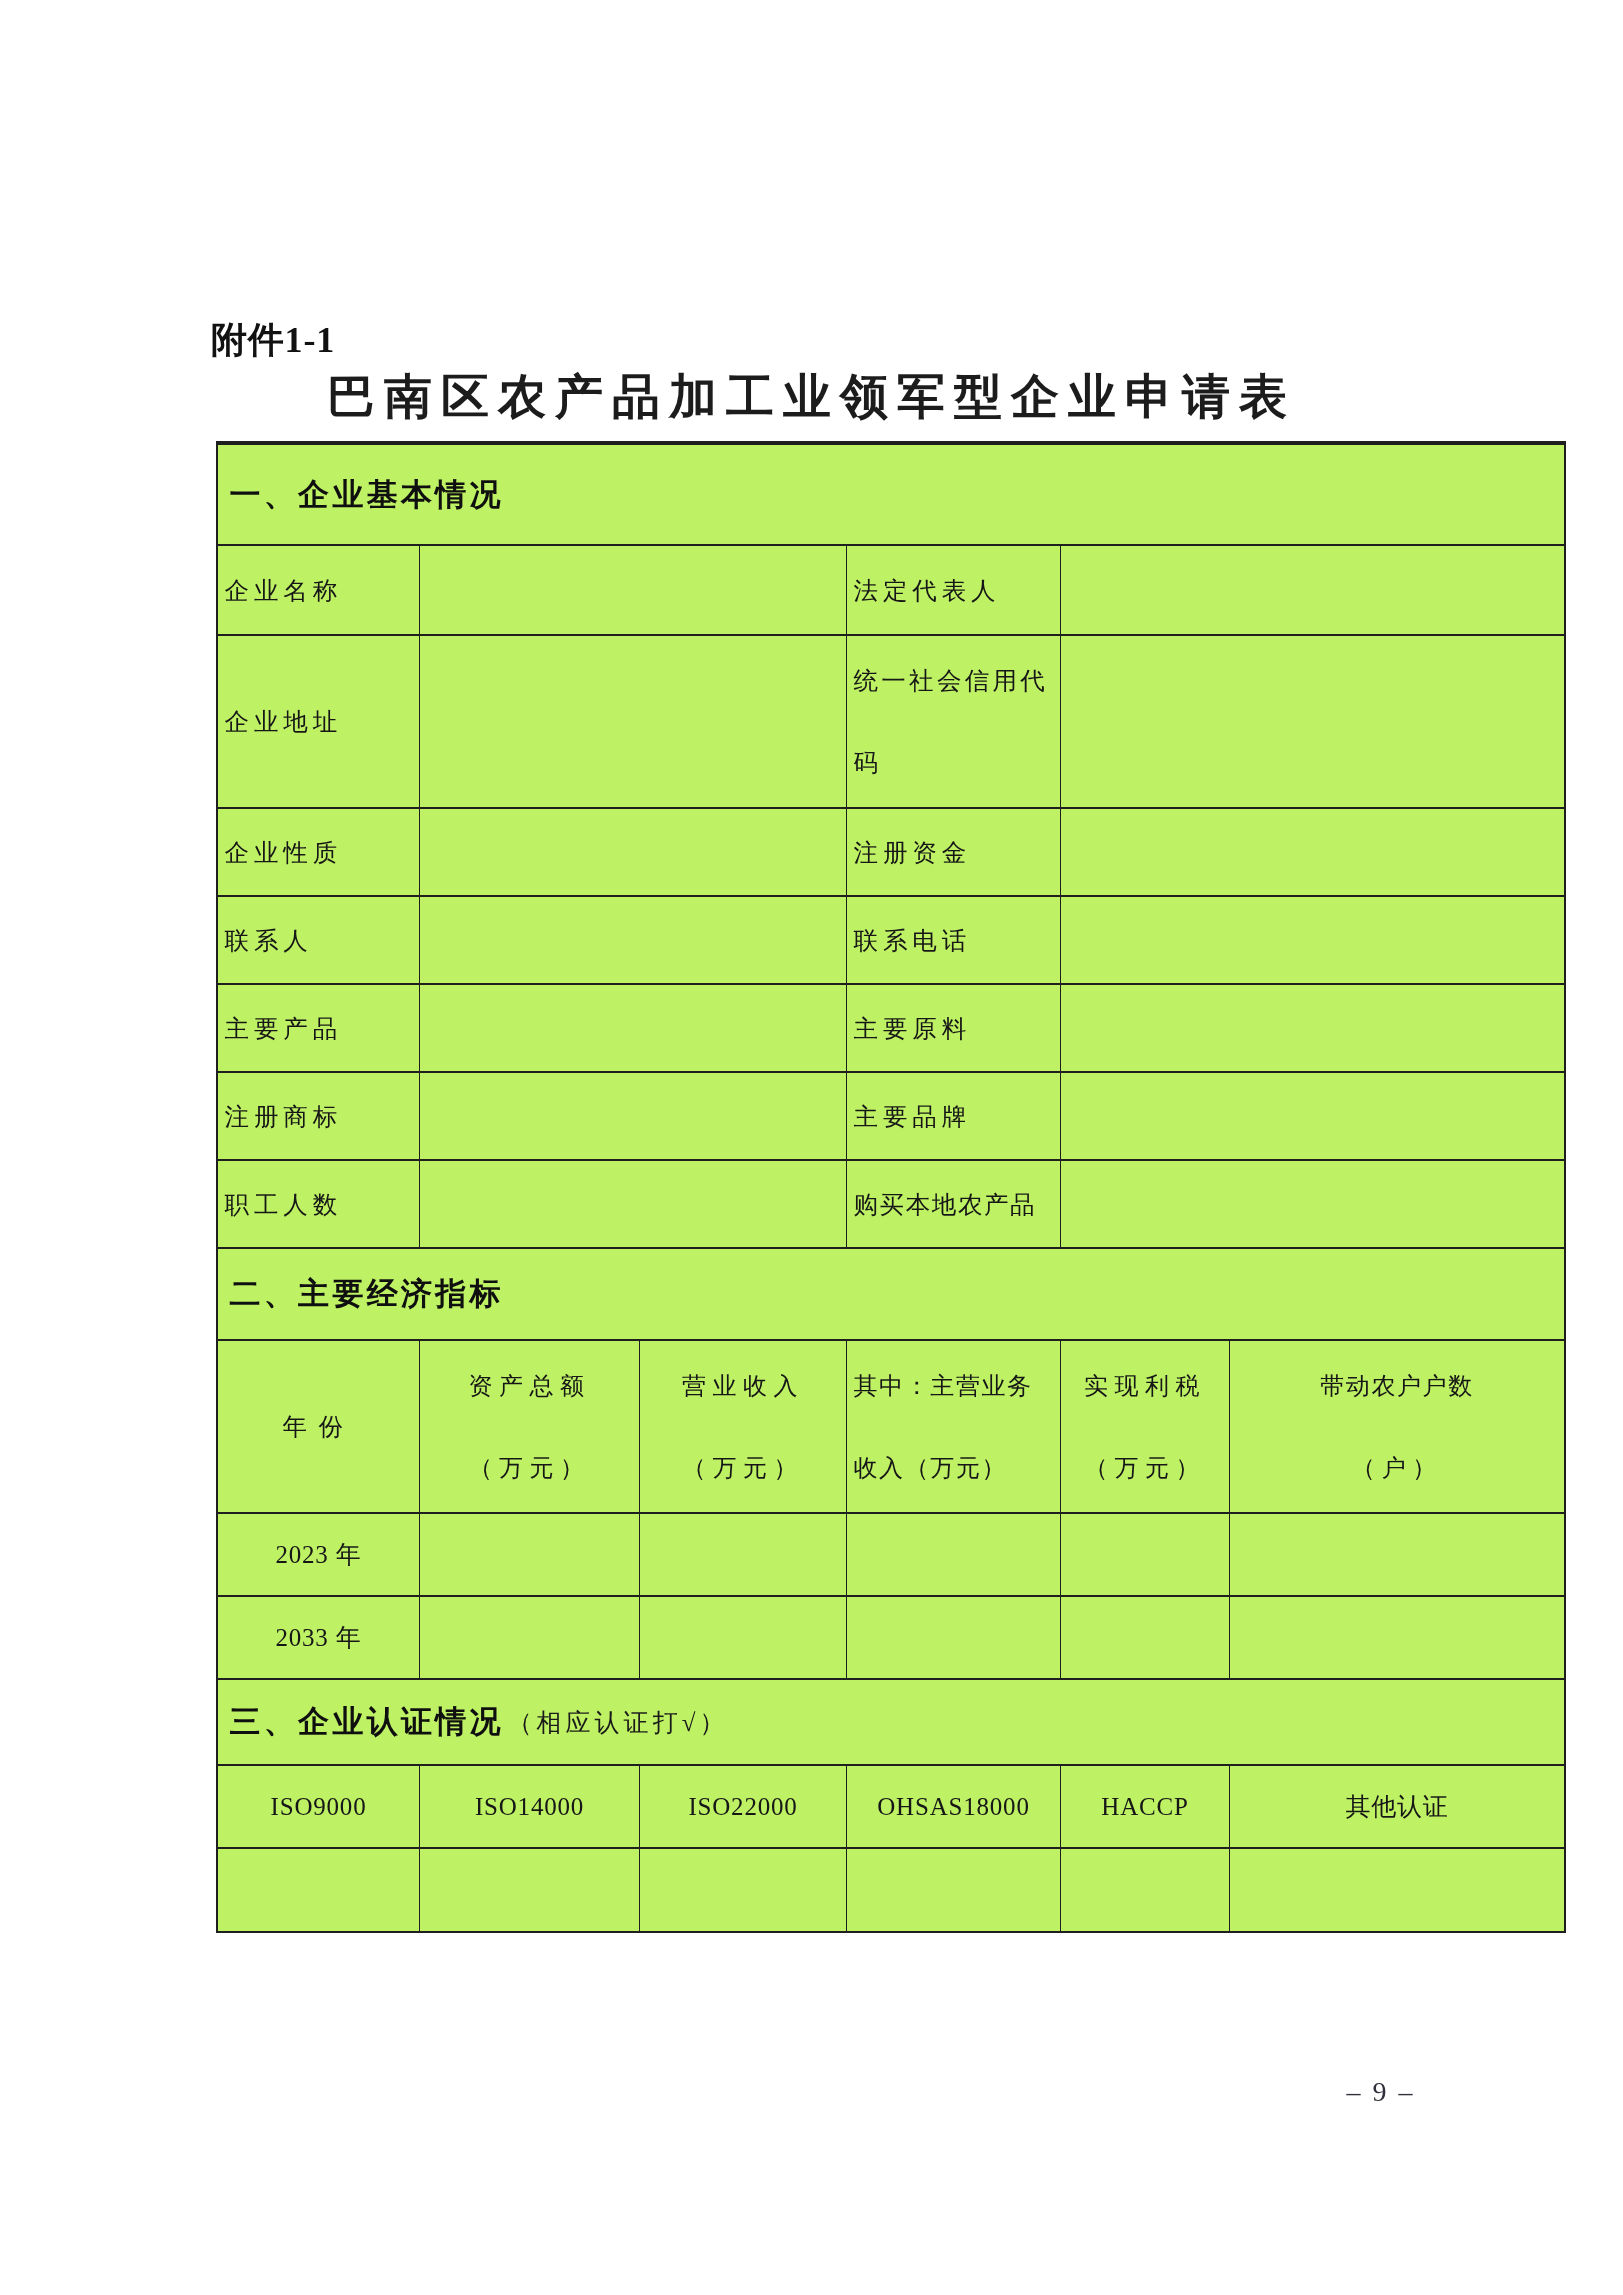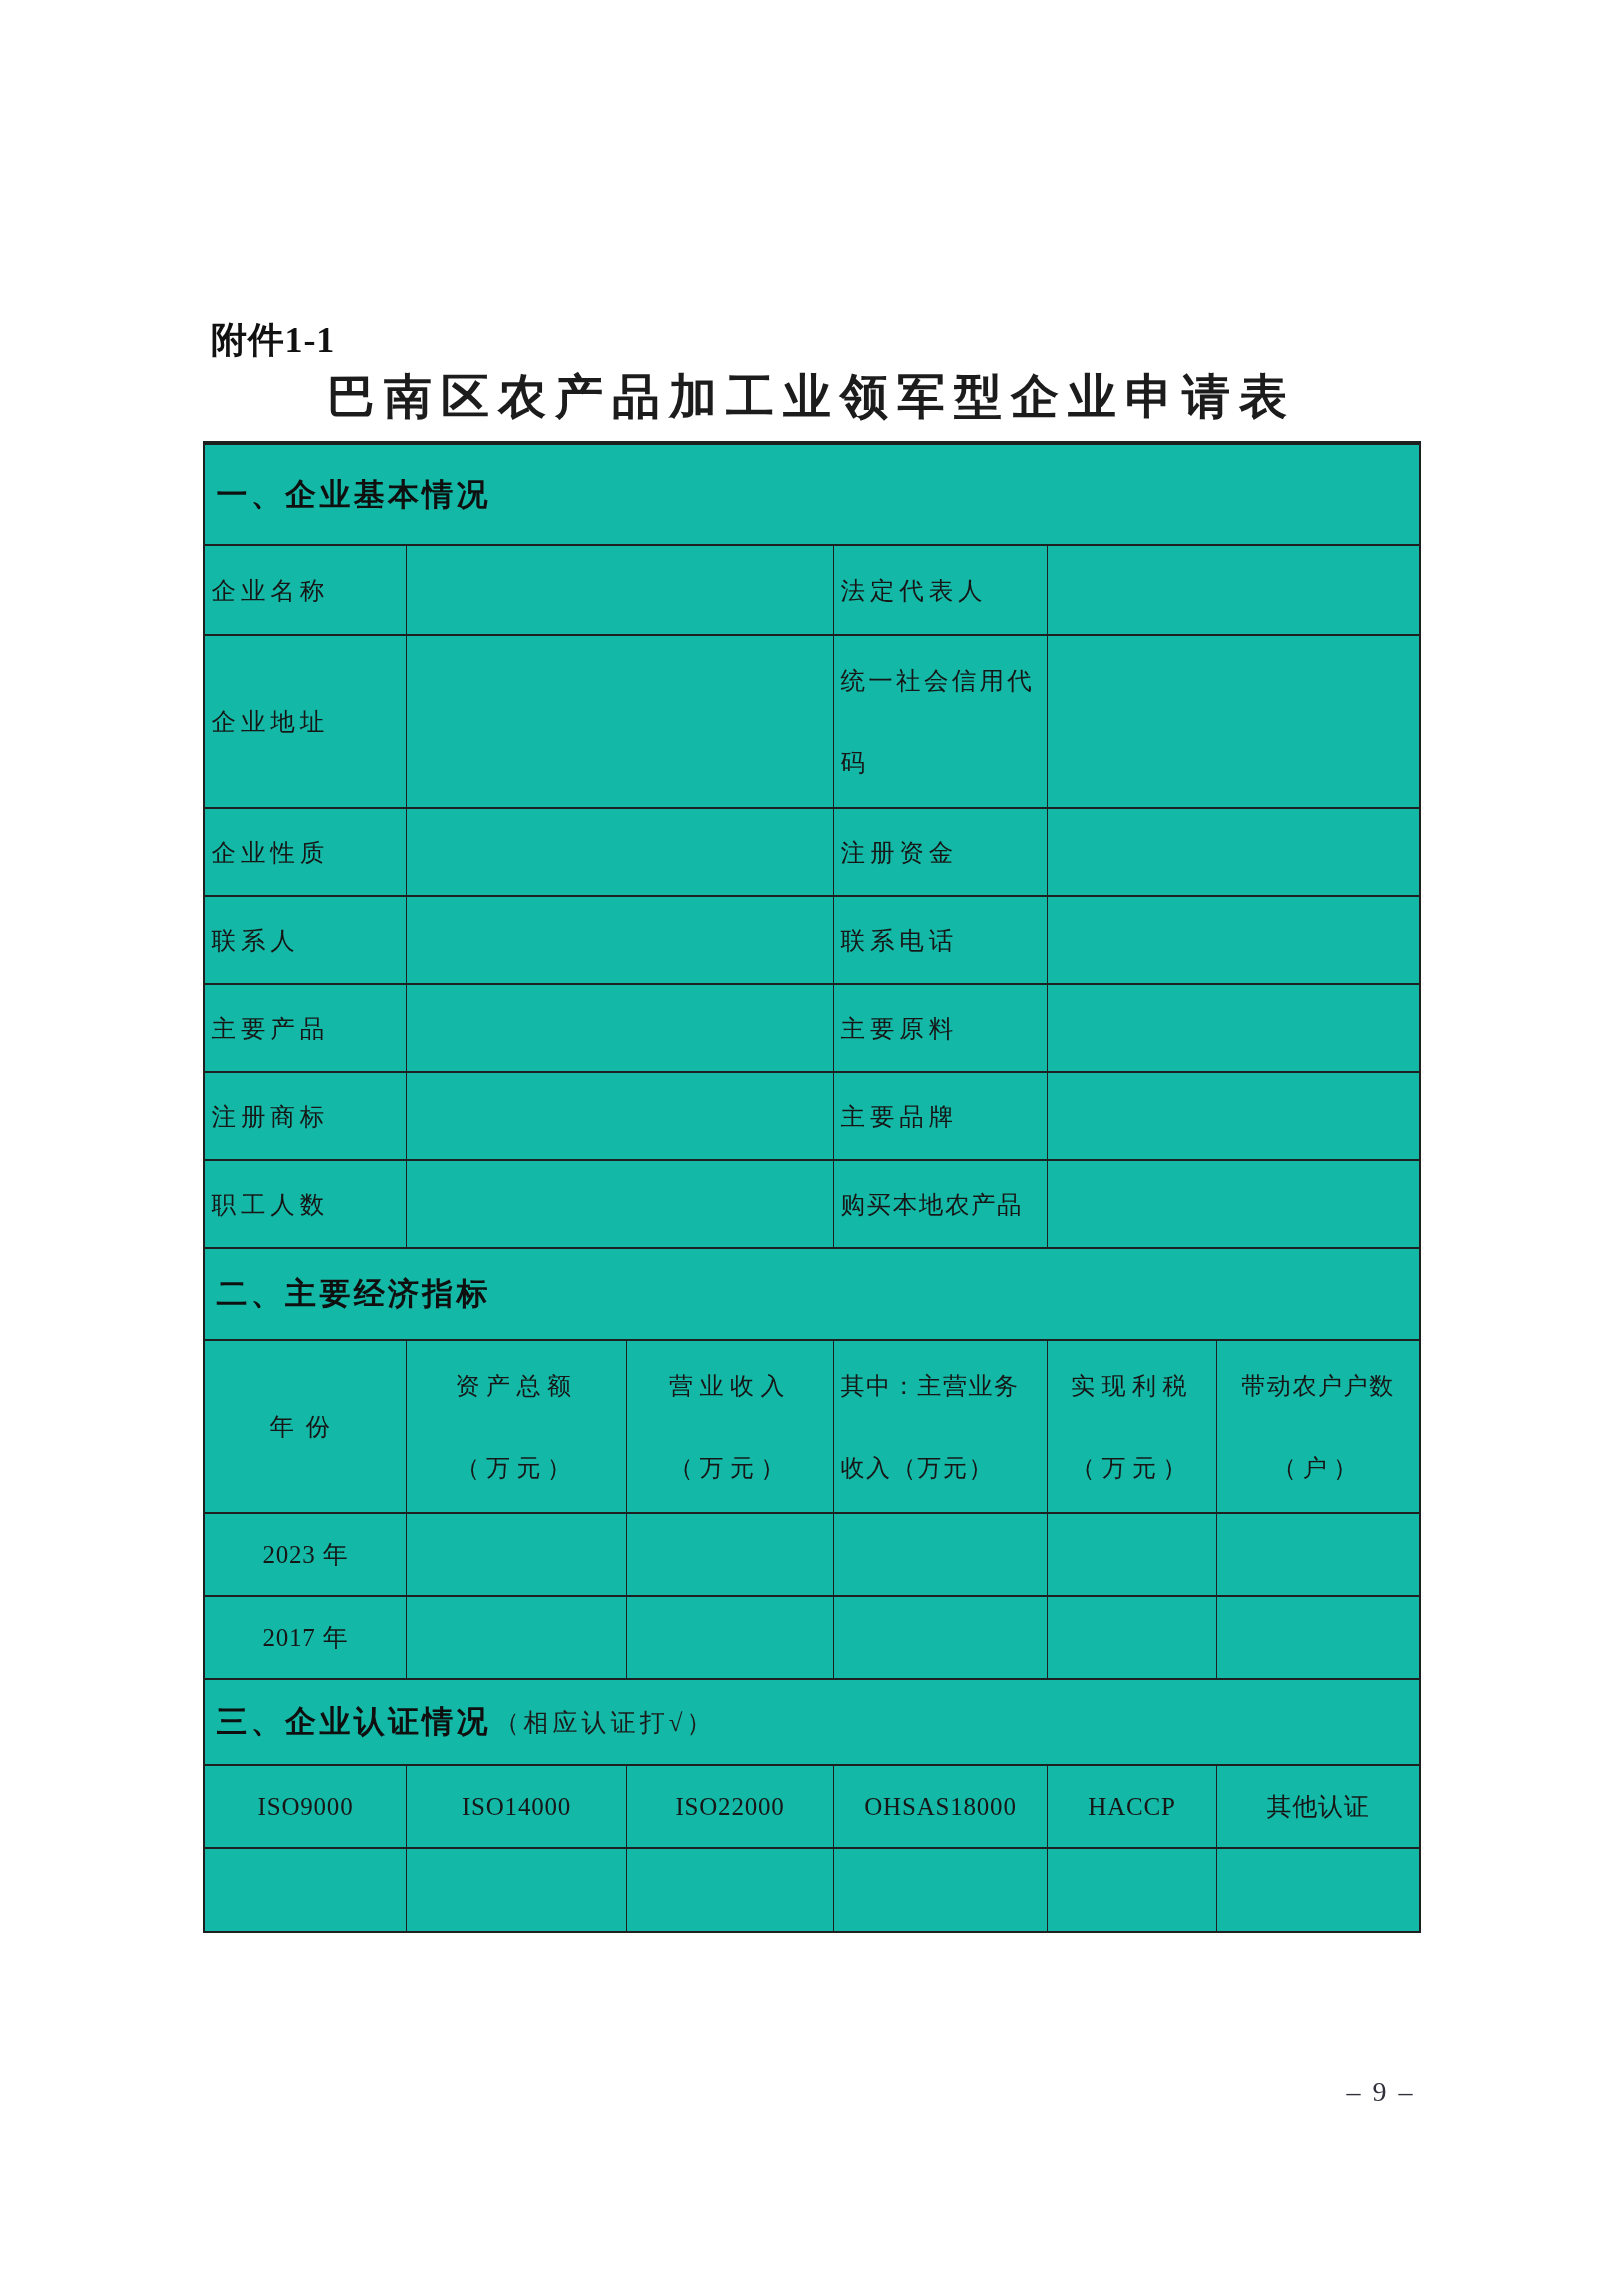--- a/index.html
+++ b/index.html
@@ -10,22 +10,22 @@
   .attachment{
     position:absolute;left:211px;top:316px;
     font-family:Liberation Serif, serif;
     font-weight:bold;font-size:36px;letter-spacing:0.8px;color:#111;
   }
   .doc-title{
     position:absolute;left:0;top:365px;width:100%;text-align:center;
     font-weight:bold;font-size:48px;letter-spacing:9px;color:#1c1c1c;white-space:nowrap;
   }
   .doc-table{
-    position:absolute;left:203px;top:441px;width:1218px;
-    border:2.5px solid #1f1f1f;box-sizing:border-box;background:#14b8a6;
+    position:absolute;left:216px;top:441px;width:1350px;
+    border:2.5px solid #1f1f1f;box-sizing:border-box;background:#bef264;
   }
   .t-row{display:grid;box-sizing:border-box;border-top:2.5px solid #1f1f1f;}
   .g1{grid-template-columns:201px 427px 214px 1fr;}
   .g2{grid-template-columns:201px 220px 207px 214px 169px 1fr;}
   .h124{height:101px;}.h110{height:90px;}.h212{height:173px;}.h107{height:88px;}
   .h112{height:92px;}.h211{height:173px;}.h101{height:83px;}.h105{height:86px;}
   .h102{height:83px;}.h103{height:84px;}
   .cell{
     box-sizing:border-box;border-left:1.6px solid #1f1f1f;overflow:hidden;
     display:flex;align-items:center;padding:1.6px 6.5px;font-size:24.5px;color:#161616;
@@ -151,21 +151,21 @@
     <div class="t-row g2 h101">
       <div class="cell year-cell">2023 年</div>
       <div class="cell"></div>
       <div class="cell"></div>
       <div class="cell"></div>
       <div class="cell"></div>
       <div class="cell"></div>
     </div>
 
     <div class="t-row g2 h101">
-      <div class="cell year-cell">2017 年</div>
+      <div class="cell year-cell">2033 年</div>
       <div class="cell"></div>
       <div class="cell"></div>
       <div class="cell"></div>
       <div class="cell"></div>
       <div class="cell"></div>
     </div>
 
     <div class="sec-row h105">
       <span class="sec-title">三、企业认证情况</span>
       <span class="sec-note">（相应认证打√）</span>

